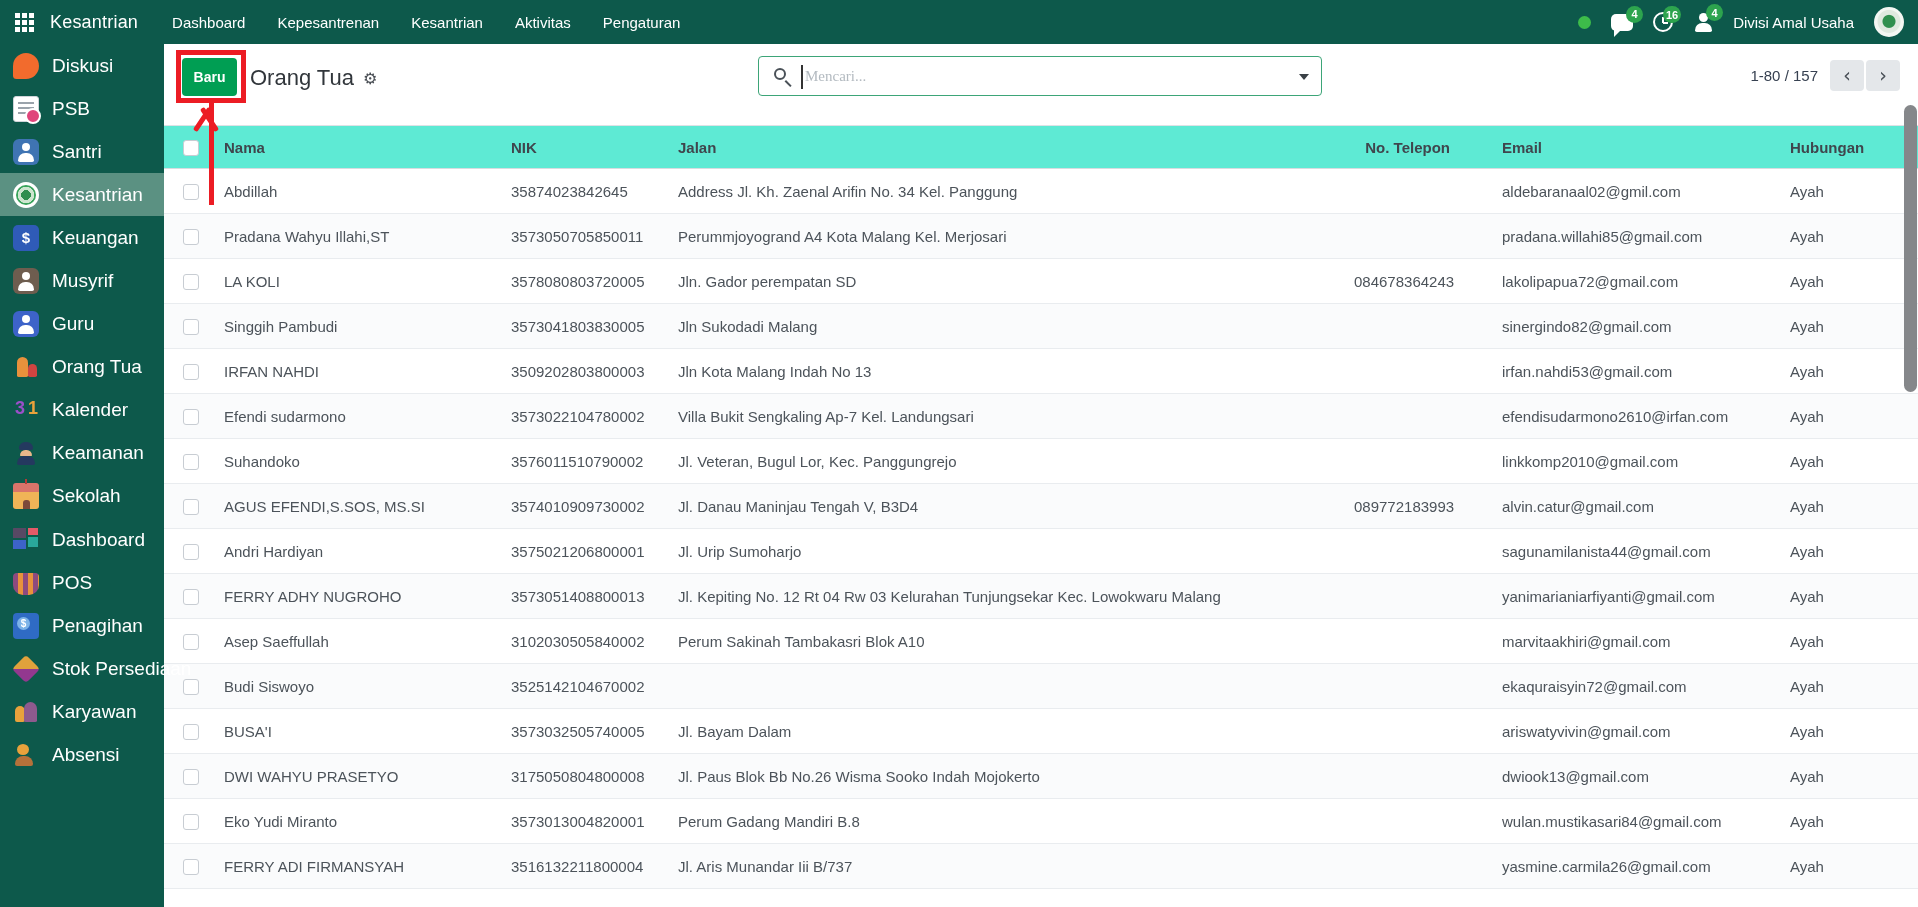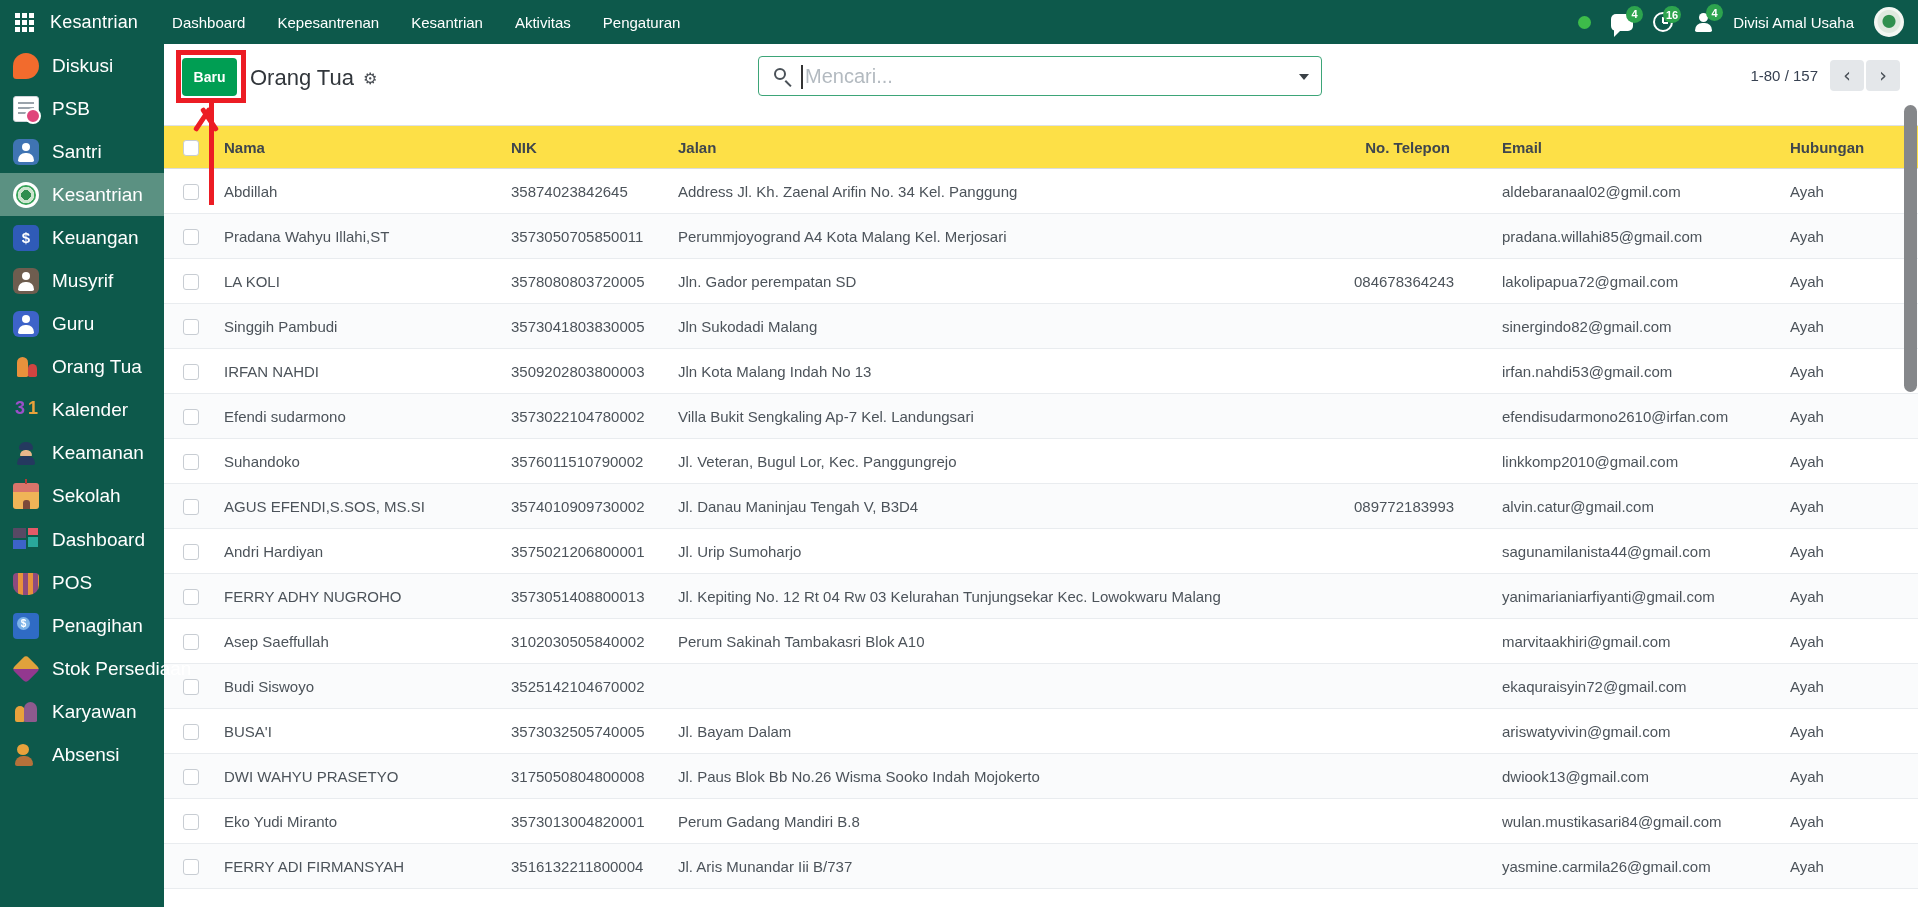--- a/index.html
+++ b/index.html
@@ -116,34 +116,34 @@
      color:#fff;font-size:14px;font-weight:bold;border:none;border-radius:4px;cursor:pointer}
   .view-title{position:absolute;left:86px;top:21px;font-size:22px;color:#31363b;display:flex;align-items:center;gap:9px}
   .gear{font-family:"DejaVu Sans",sans-serif;font-size:16px;color:#4a4f55;cursor:pointer}
   .searchbox{position:absolute;left:594px;top:12px;width:564px;height:40px;border:1px solid var(--search-border);
      border-radius:4px;background:#fff}
   .mag{position:absolute;left:15px;top:11px;width:12px;height:12px;border:2px solid #4a5158;border-radius:50%}
   .mag::after{content:"";position:absolute;left:10px;top:10px;width:8px;height:2px;background:#4a5158;
      transform:rotate(45deg);transform-origin:0 0}
   .search-caret{position:absolute;left:42px;top:8px;width:1.5px;height:24px;background:#333}
   .searchbox input{position:absolute;left:46px;top:0;width:470px;height:38px;border:none;outline:none;
-     font-size:20px;color:#be185d;font-family:Liberation Sans, sans-serif}
+     font-size:15px;color:#be185d;font-family:Liberation Serif, serif}
   .searchbox input::placeholder{color:#b3bac0}
   .dd-toggle{position:absolute;right:0;top:0;width:34px;height:38px;display:flex;align-items:center;
      justify-content:center;cursor:pointer}
   .dd-toggle::after{content:"";border:5px solid transparent;border-top:6px solid #3a4046;margin-top:6px}
   .paging{position:absolute;right:18px;top:16px;display:flex;align-items:center;gap:12px}
   .pg-label{font-size:15px;color:#374151}
   .pg-btns{display:flex;gap:2px}
   .pg-btn{width:34px;height:31px;background:#e4e7ea;border:none;border-radius:4px;font-size:19px;
      color:#495057;cursor:pointer;line-height:1;font-family:"DejaVu Sans",sans-serif}
 
   
   table{table-layout:fixed;border-collapse:collapse;width:1754px;border-top:1px solid #dee2e6}
-  thead th{height:43px;background:#fde047;border-bottom:1px solid #d8dce0;font-size:15px;font-weight:bold;
+  thead th{height:43px;background:#5eead4;border-bottom:1px solid #d8dce0;font-size:15px;font-weight:bold;
      color:#3f464d;text-align:left;padding:0 8px}
   tbody td{height:45px;border-bottom:1px solid #e9ecef;font-size:15px;color:#4c535a;padding:0 8px;
      white-space:nowrap;overflow:hidden}
   tbody tr:nth-child(even){background:#fafbfc}
   .c-cb{padding-left:19px !important;width:52px}
   .c-tel{text-align:right;padding-right:6px !important}
   .c-email{padding-left:46px !important}
   .c-hub{padding-left:39px !important}
   .cb{display:inline-block;width:16px;height:16px;border:1px solid #c8cdd3;border-radius:3px;
      background:#fff;vertical-align:middle;cursor:pointer}

